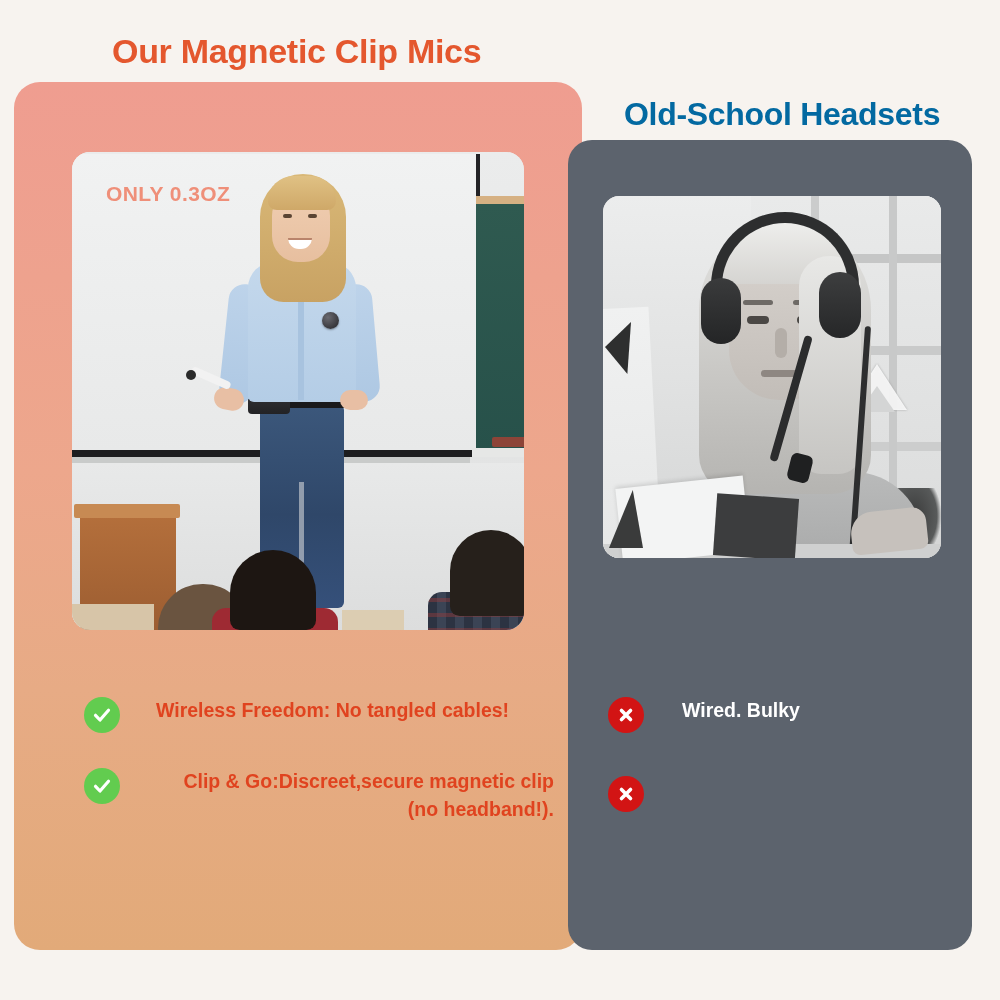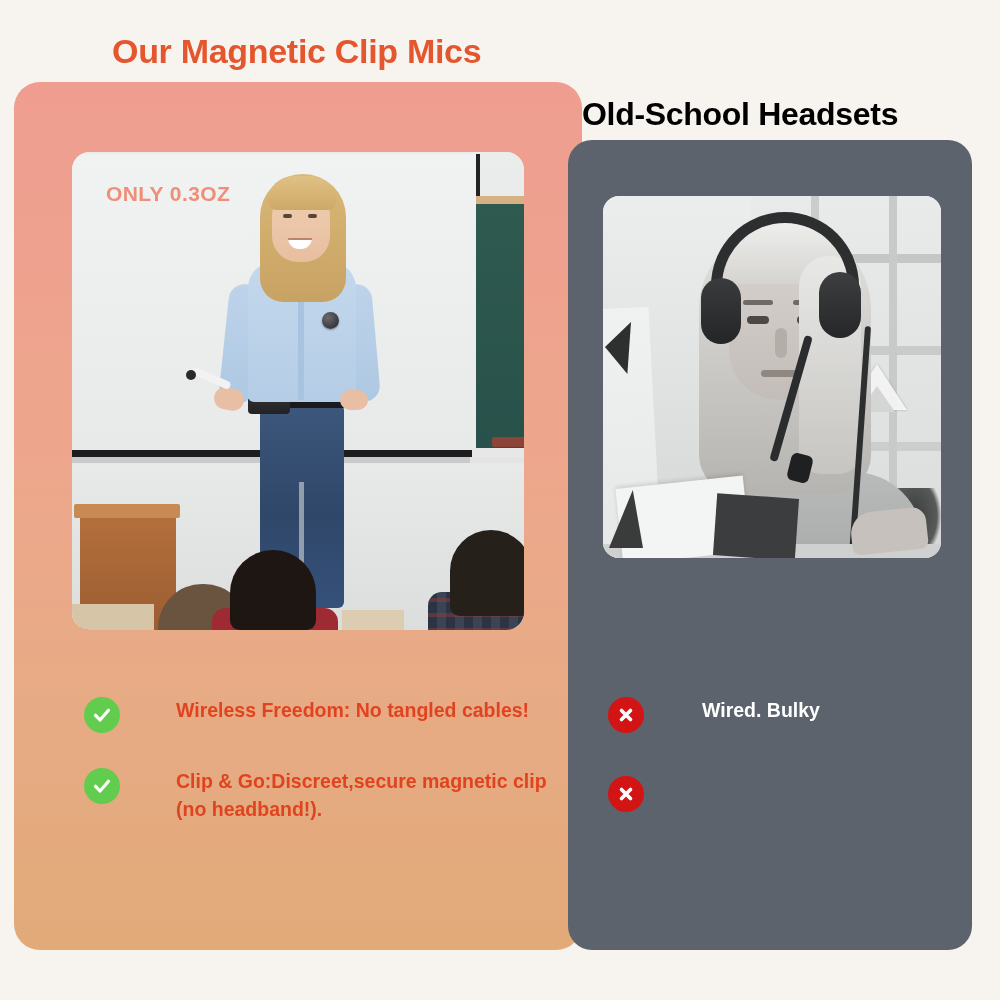--- a/index.html
+++ b/index.html
@@ -12,40 +12,41 @@
     background: #f7f3ef;
     font-family: "Liberation Sans", sans-serif;
     overflow: hidden;
     position: relative;
   }
   .stage {
     position: absolute;
     left: 0; top: 0;
     width: 1000px;
     height: 812px;
+    text-align: right;
   }
 
   
   .title-left {
     position: absolute;
     left: 112px;
     top: 32px;
     font-size: 34px;
     font-weight: bold;
     color: #e4572e;
     letter-spacing: -0.3px;
     white-space: nowrap;
   }
   .title-right {
     position: absolute;
-    left: 582px;
+    left: 624px;
     top: 96px;
     font-size: 32px;
     font-weight: bold;
-    color: #000000;
+    color: #0369a1;
     letter-spacing: -0.3px;
     white-space: nowrap;
     z-index: 6;
   }
 
   
   .panel-left {
     position: absolute;
     left: 14px;
     top: 82px;
@@ -416,21 +417,20 @@
     position: absolute;
     left: 608px;
     top: 696px;
     width: 340px;
     z-index: 7;
   }
   .bullet {
     display: flex;
     align-items: flex-start;
     margin-bottom: 34px;
-    gap: 20px;
   }
   .bullets-right .bullet { margin-bottom: 42px; }
   .badge {
     flex: 0 0 auto;
     width: 36px;
     height: 36px;
     border-radius: 50%;
     display: flex;
     align-items: center;
     justify-content: center;

